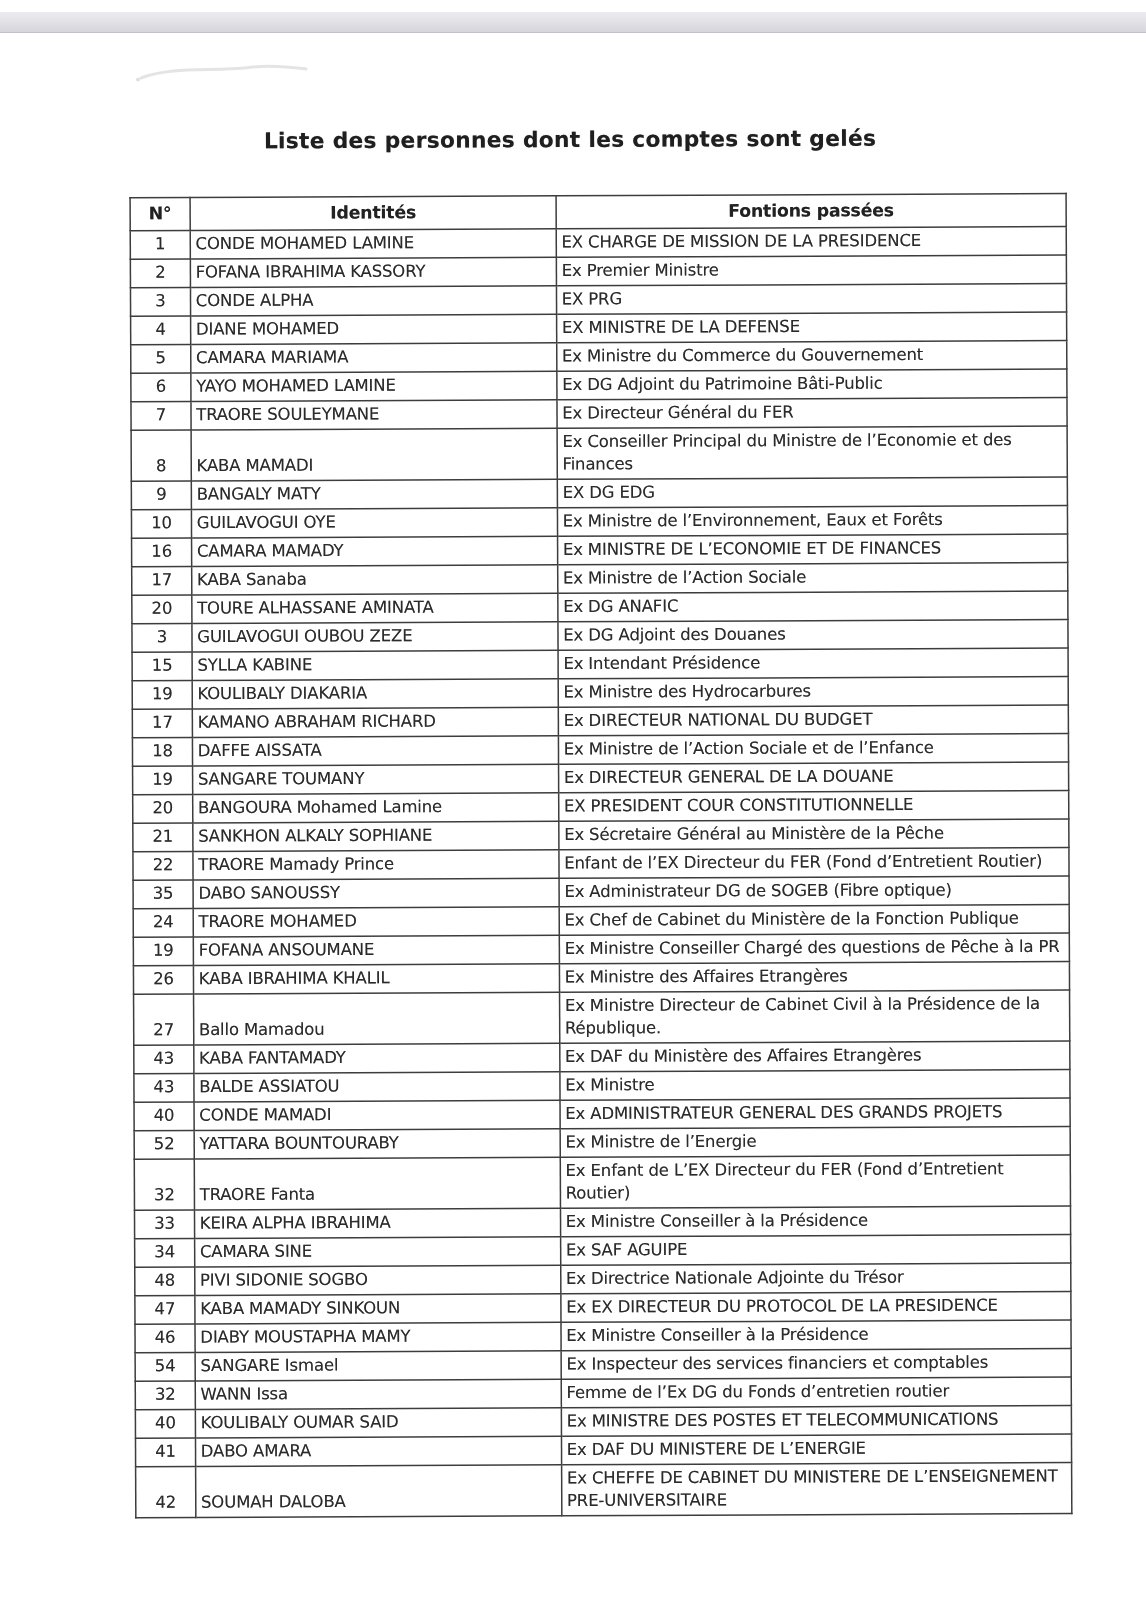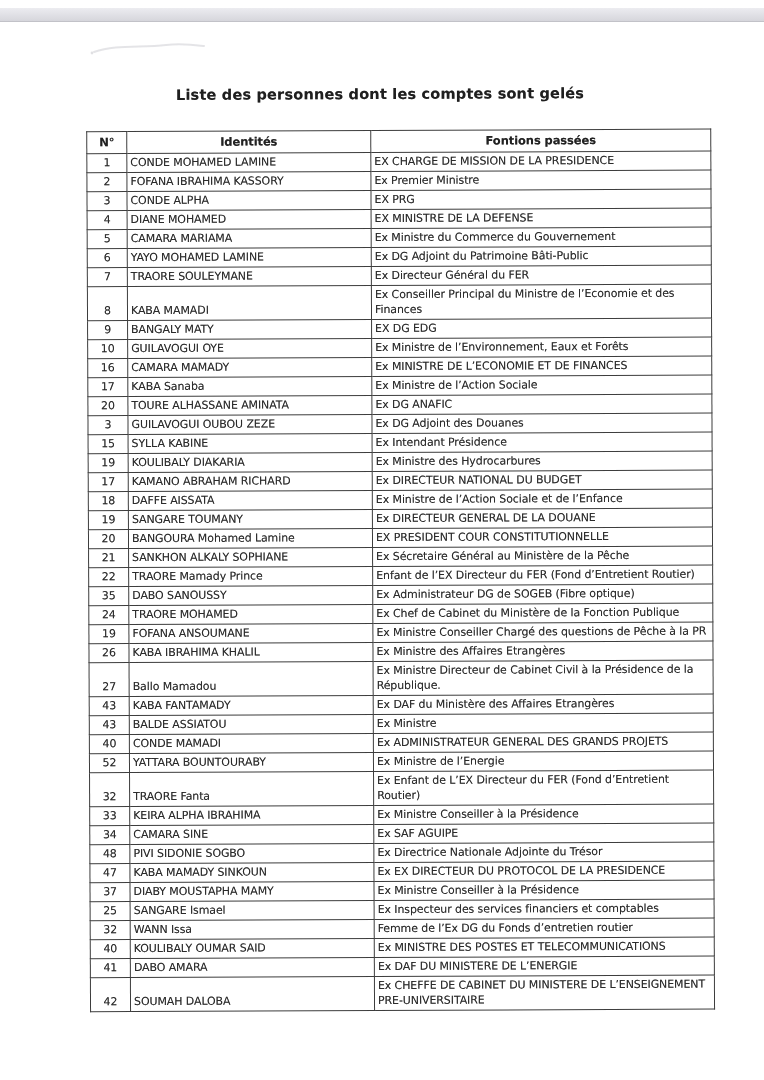--- a/index.html
+++ b/index.html
@@ -314,27 +314,27 @@
     <td class="cell-fn">Ex Directrice Nationale Adjointe du Trésor</td>
   </tr>
 
   <tr>
     <td class="cell-num">47</td>
     <td class="cell-name">KABA MAMADY SINKOUN</td>
     <td class="cell-fn">Ex EX DIRECTEUR DU PROTOCOL DE LA PRESIDENCE</td>
   </tr>
 
   <tr>
-    <td class="cell-num">37</td>
+    <td class="cell-num">46</td>
     <td class="cell-name">DIABY MOUSTAPHA MAMY</td>
     <td class="cell-fn">Ex Ministre Conseiller à la Présidence</td>
   </tr>
 
   <tr>
-    <td class="cell-num">25</td>
+    <td class="cell-num">54</td>
     <td class="cell-name">SANGARE Ismael</td>
     <td class="cell-fn">Ex Inspecteur des services financiers et comptables</td>
   </tr>
 
   <tr>
     <td class="cell-num">32</td>
     <td class="cell-name">WANN Issa</td>
     <td class="cell-fn">Femme de l’Ex DG du Fonds d’entretien routier</td>
   </tr>
 

